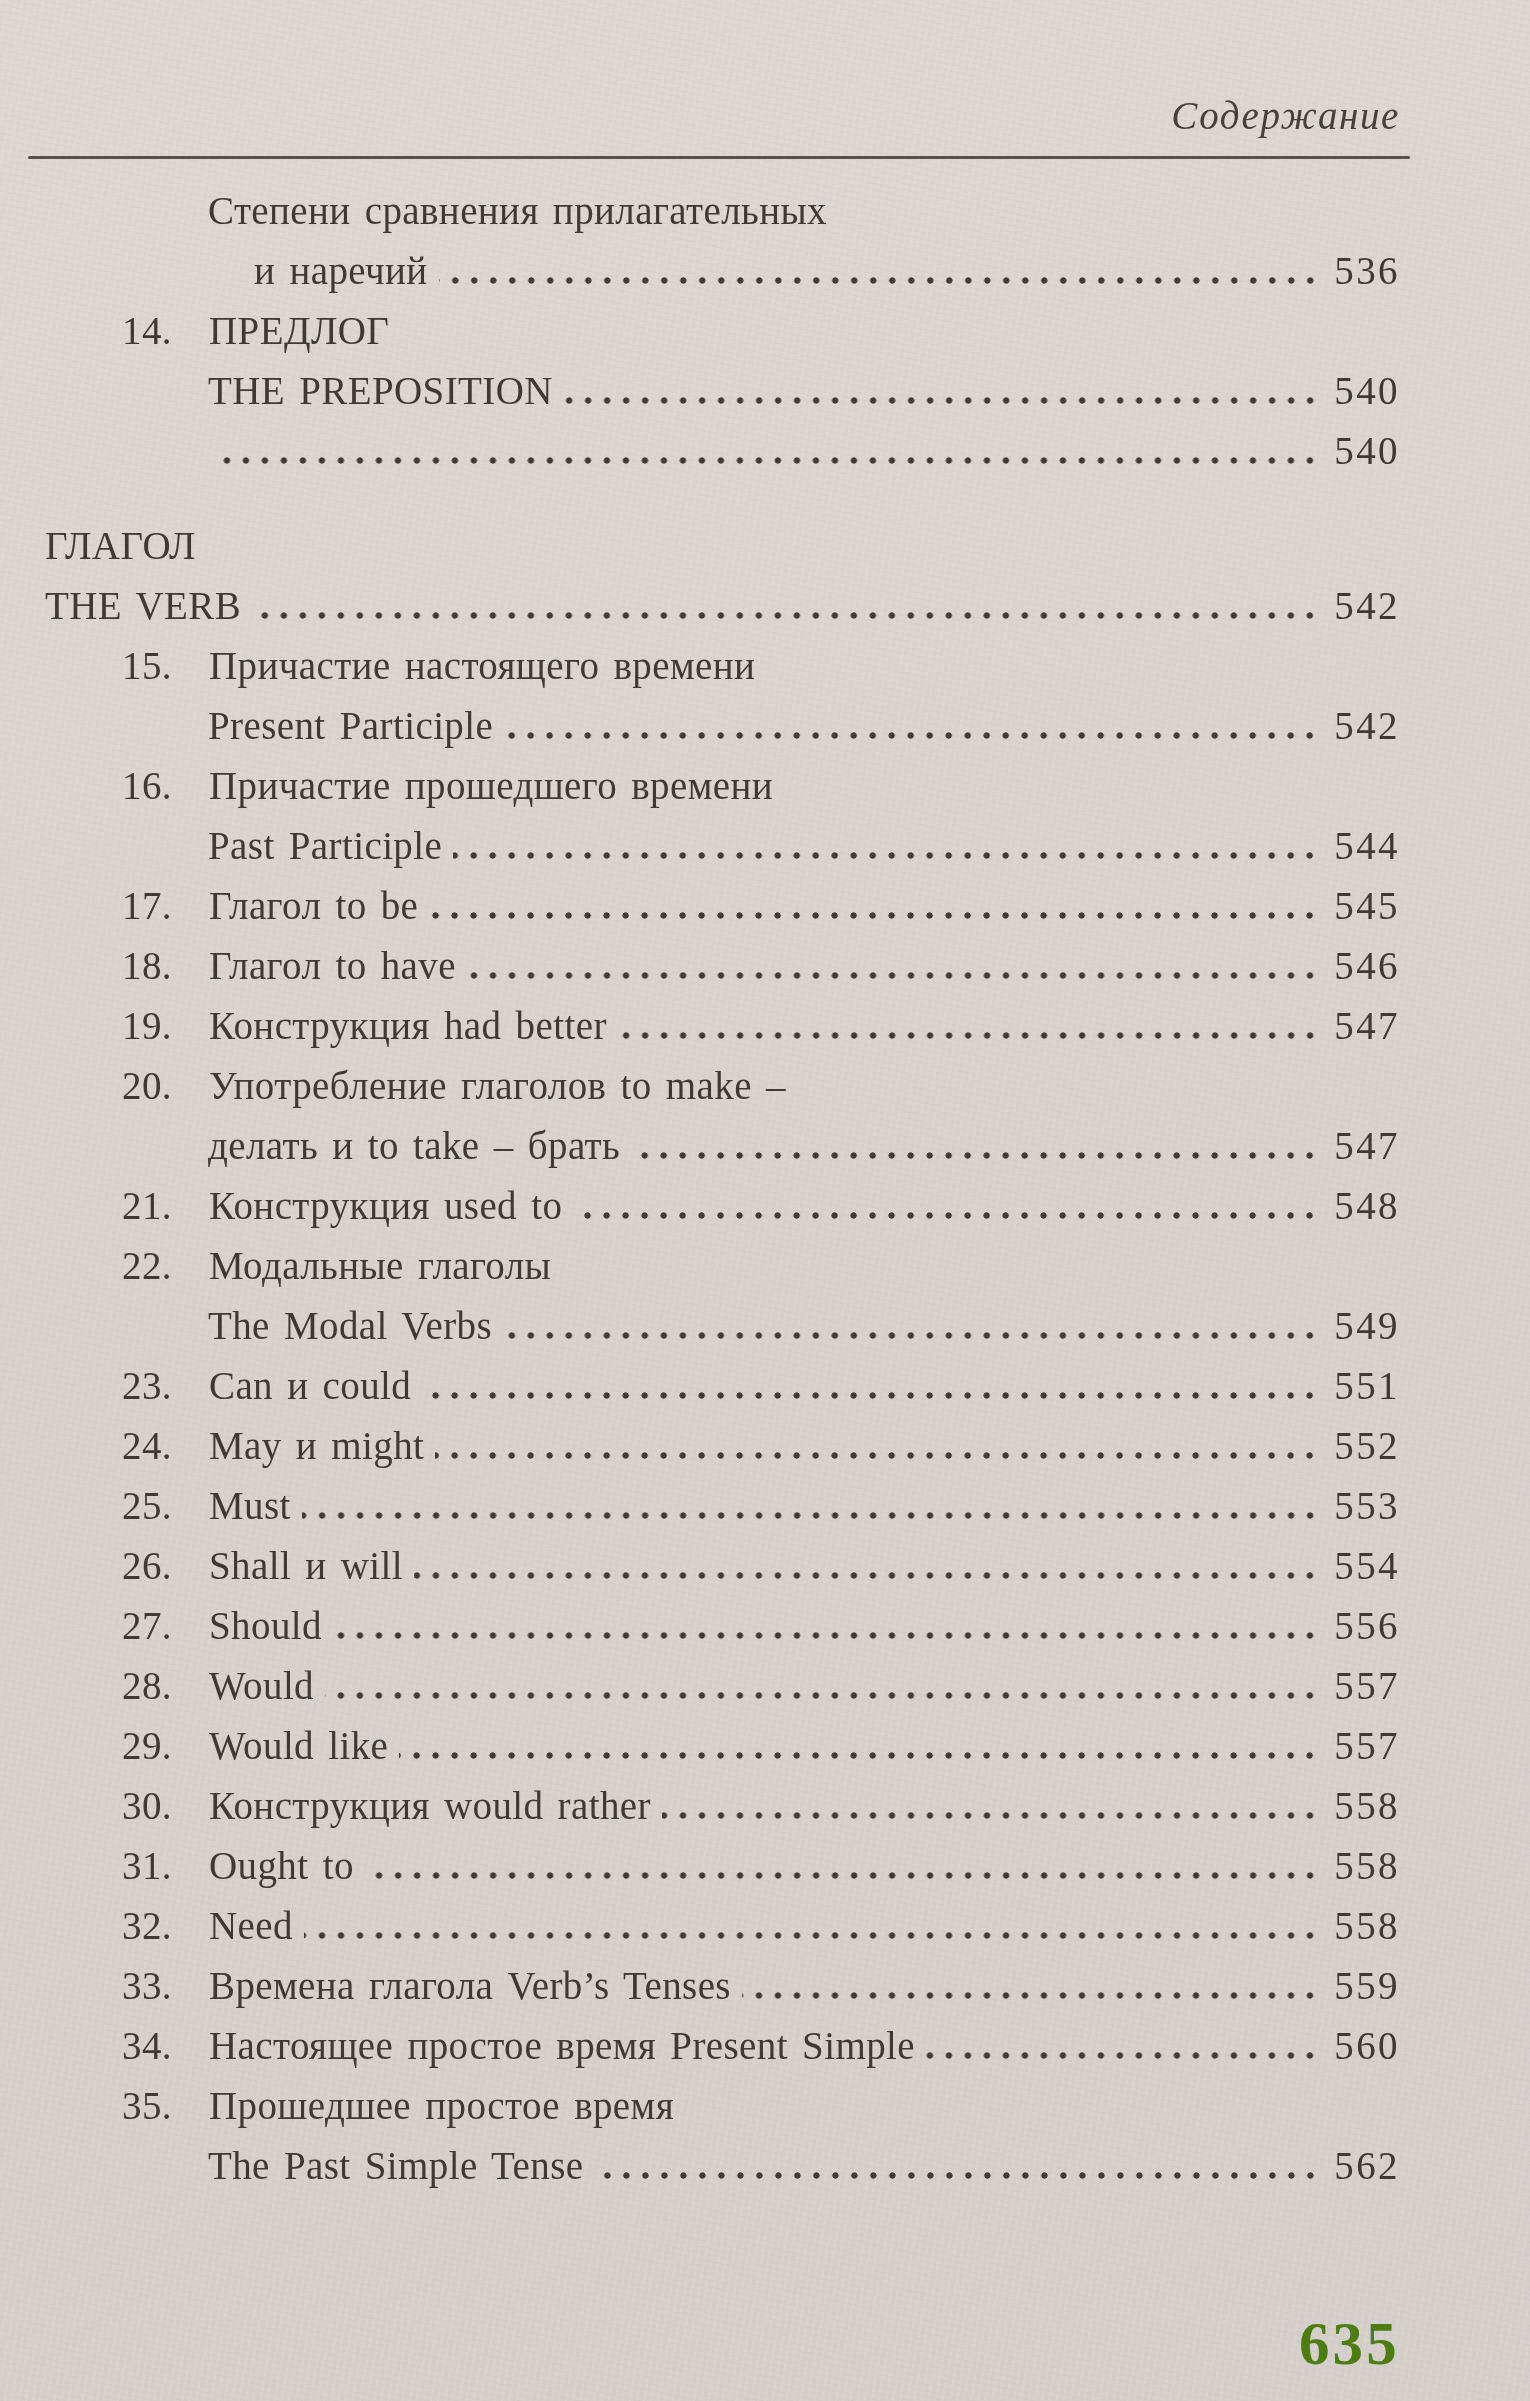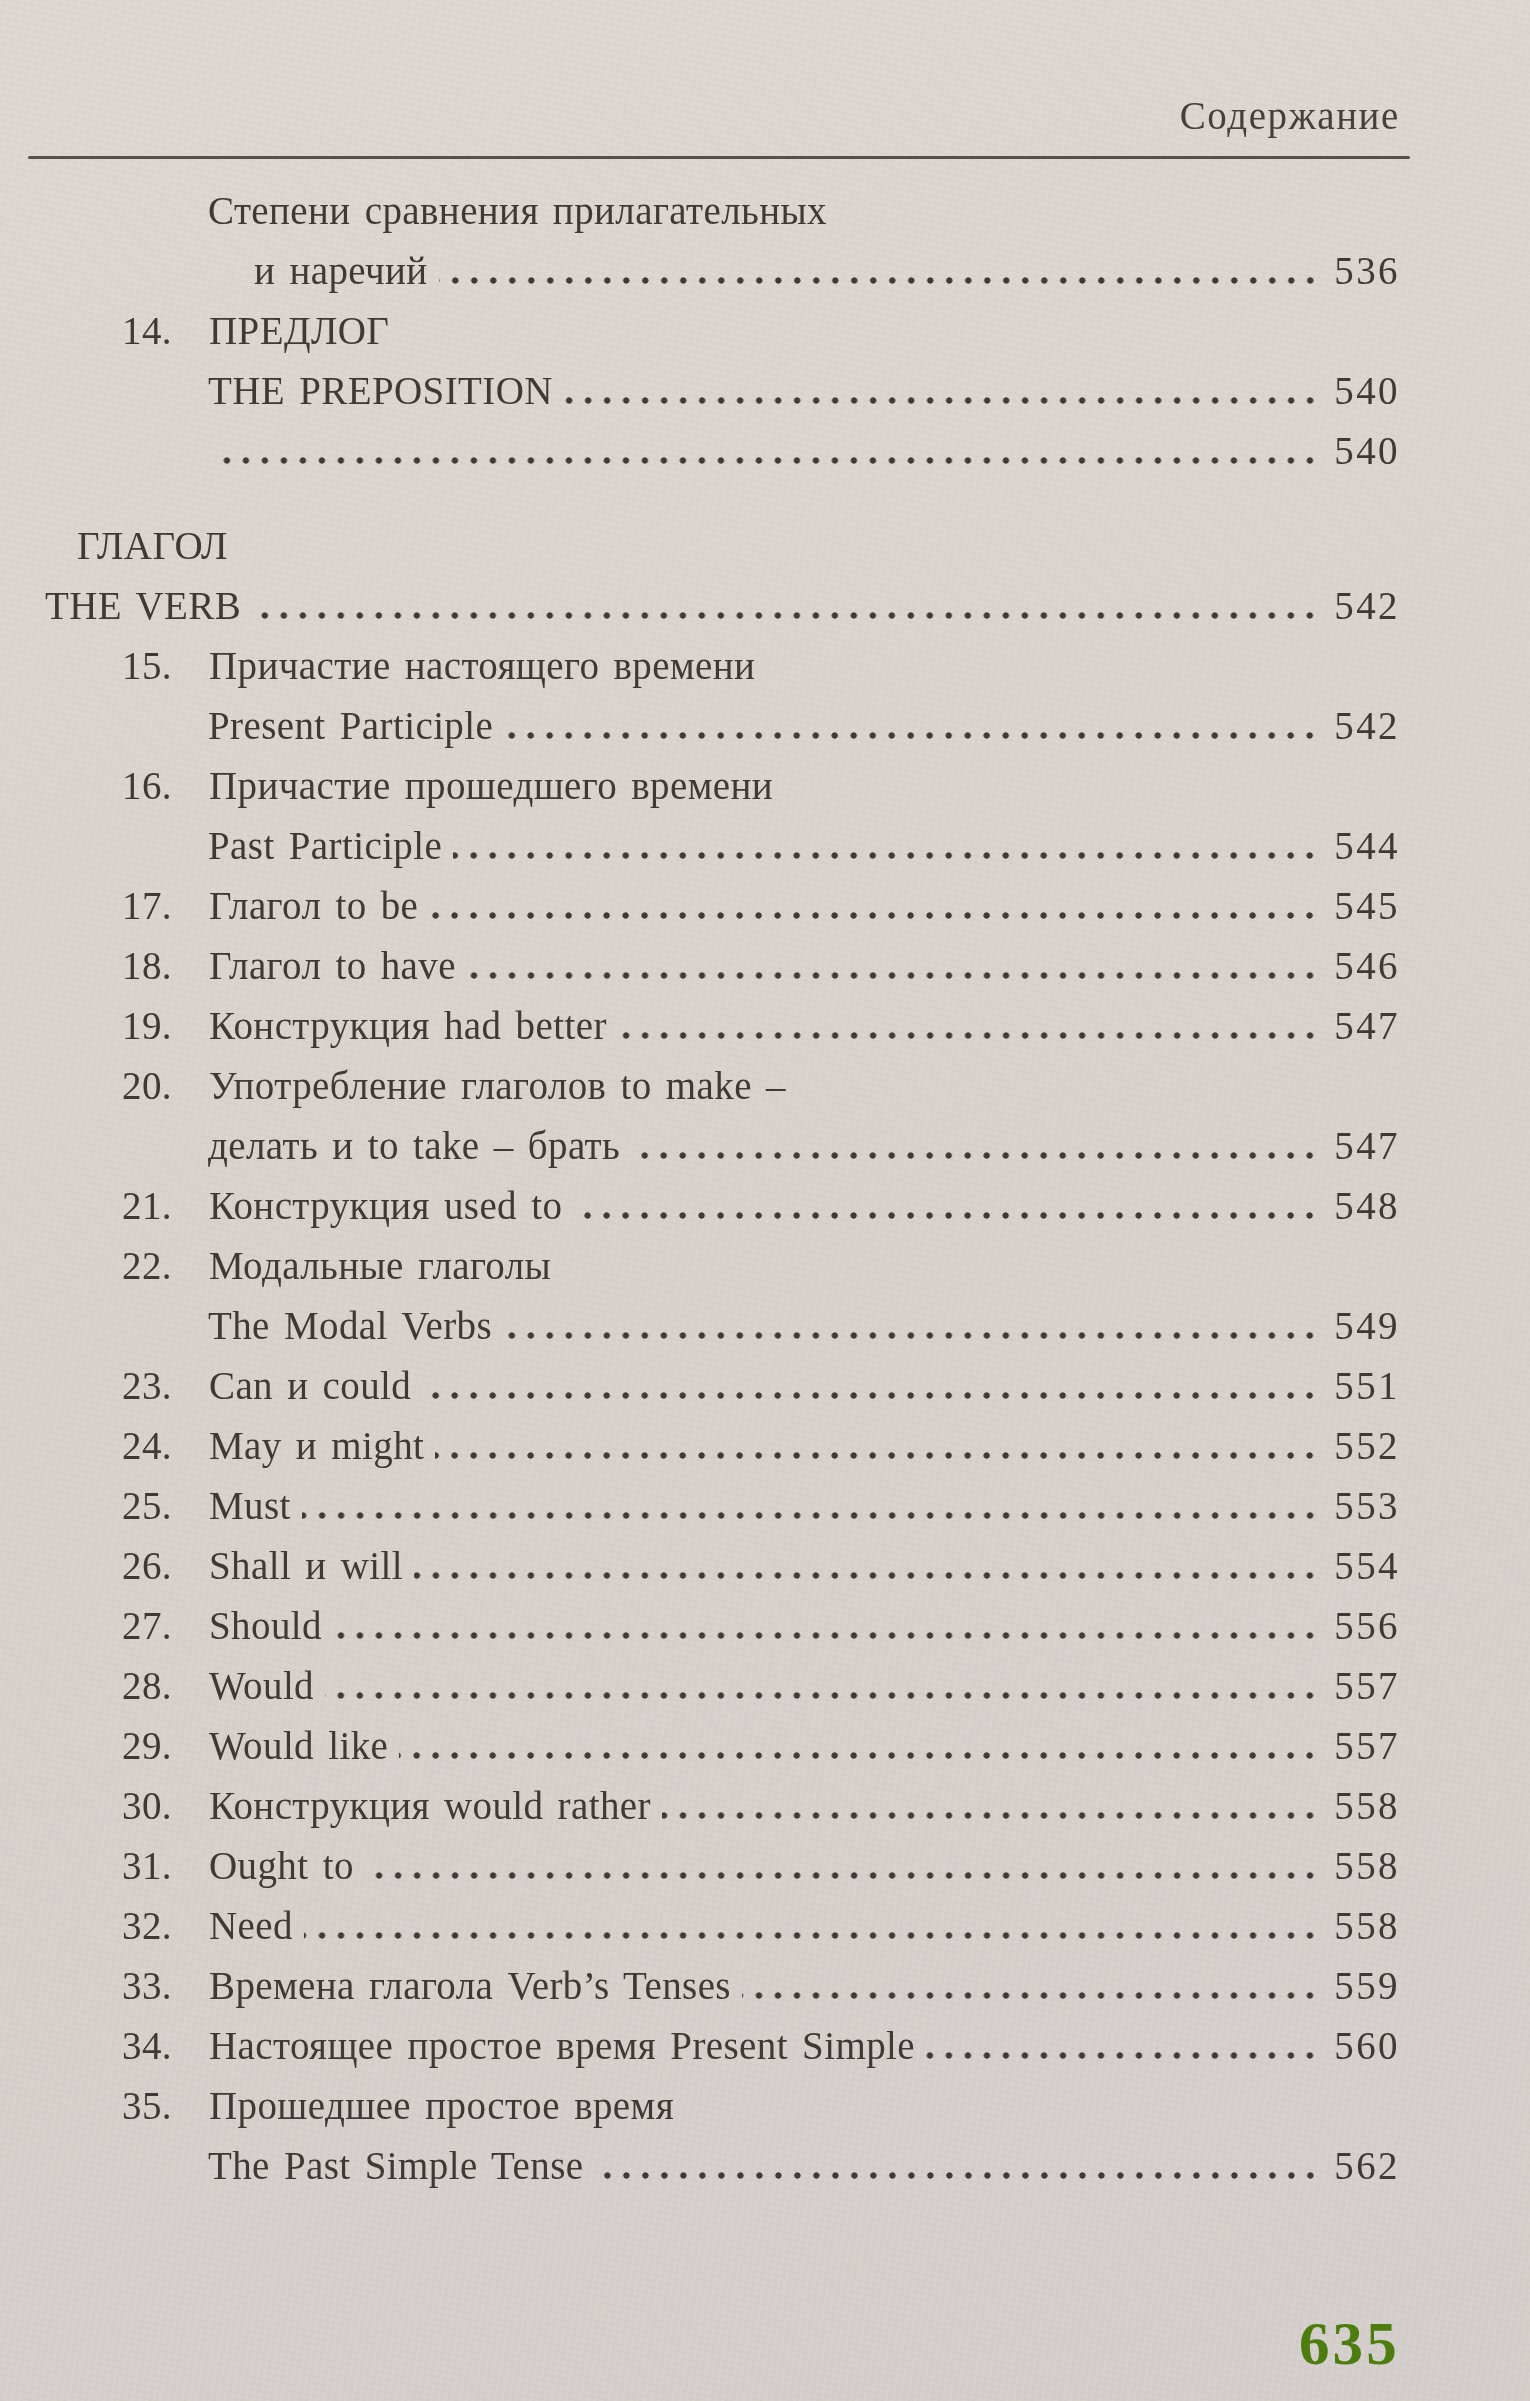--- a/index.html
+++ b/index.html
@@ -8,39 +8,39 @@
     font-family:"Liberation Serif","DejaVu Serif",serif;
     color:#3e3935;
     background:
       repeating-linear-gradient(100deg, rgba(255,255,255,.05) 0 2.4px, rgba(0,0,0,0) 2.4px 7px),
       repeating-linear-gradient(12deg, rgba(120,110,105,.035) 0 1.6px, rgba(0,0,0,0) 1.6px 6.3px),
       linear-gradient(170deg,#ddd7d3 0%,#d8d2ce 45%,#d4cecb 100%);
   }
   .page{position:absolute;inset:0;}
 
   
-  header{padding-top:96px;}
+  header{padding-top:96px;font-style:italic;}
   .heading{
     font-size:39px;line-height:39px;letter-spacing:1.6px;word-spacing:3.2px;
     text-align:right;padding-right:131px;color:#46403b;
   }
   .rule{height:3.2px;background:#55504a;margin:20.5px 121px 0 28px;border-radius:1.6px;}
 
   
   .toc{margin-top:22px;padding-left:16px;}
   .row{
     display:flex;align-items:baseline;
     line-height:60px;font-size:39px;letter-spacing:0.4px;word-spacing:4px;
     white-space:nowrap;padding-right:131px;
   }
   .row.lvl0{padding-left:29px;}
   .row.lvl1{padding-left:192px;}
   .row.lvl1.numbered{padding-left:106px;}
   .row.lvl2{padding-left:238px;}
-  .row.gap{margin-top:35px;margin-left:32px;}
+  .row.gap{margin-top:35px;}
   .num{flex:0 0 87px;width:87px;}
   .text{flex:0 0 auto;}
   .leader{
     flex:1 1 auto;height:7px;margin:0 12.6px 0 11px;min-width:19px;
     background-image:radial-gradient(circle,#3f3a36 2.8px,rgba(0,0,0,0) 3.5px);
     background-size:19px 7px;background-repeat:repeat-x;background-position:right center;
   }
   .pagenum{flex:0 0 auto;min-width:68px;text-align:right;letter-spacing:2.4px;}
 
   

